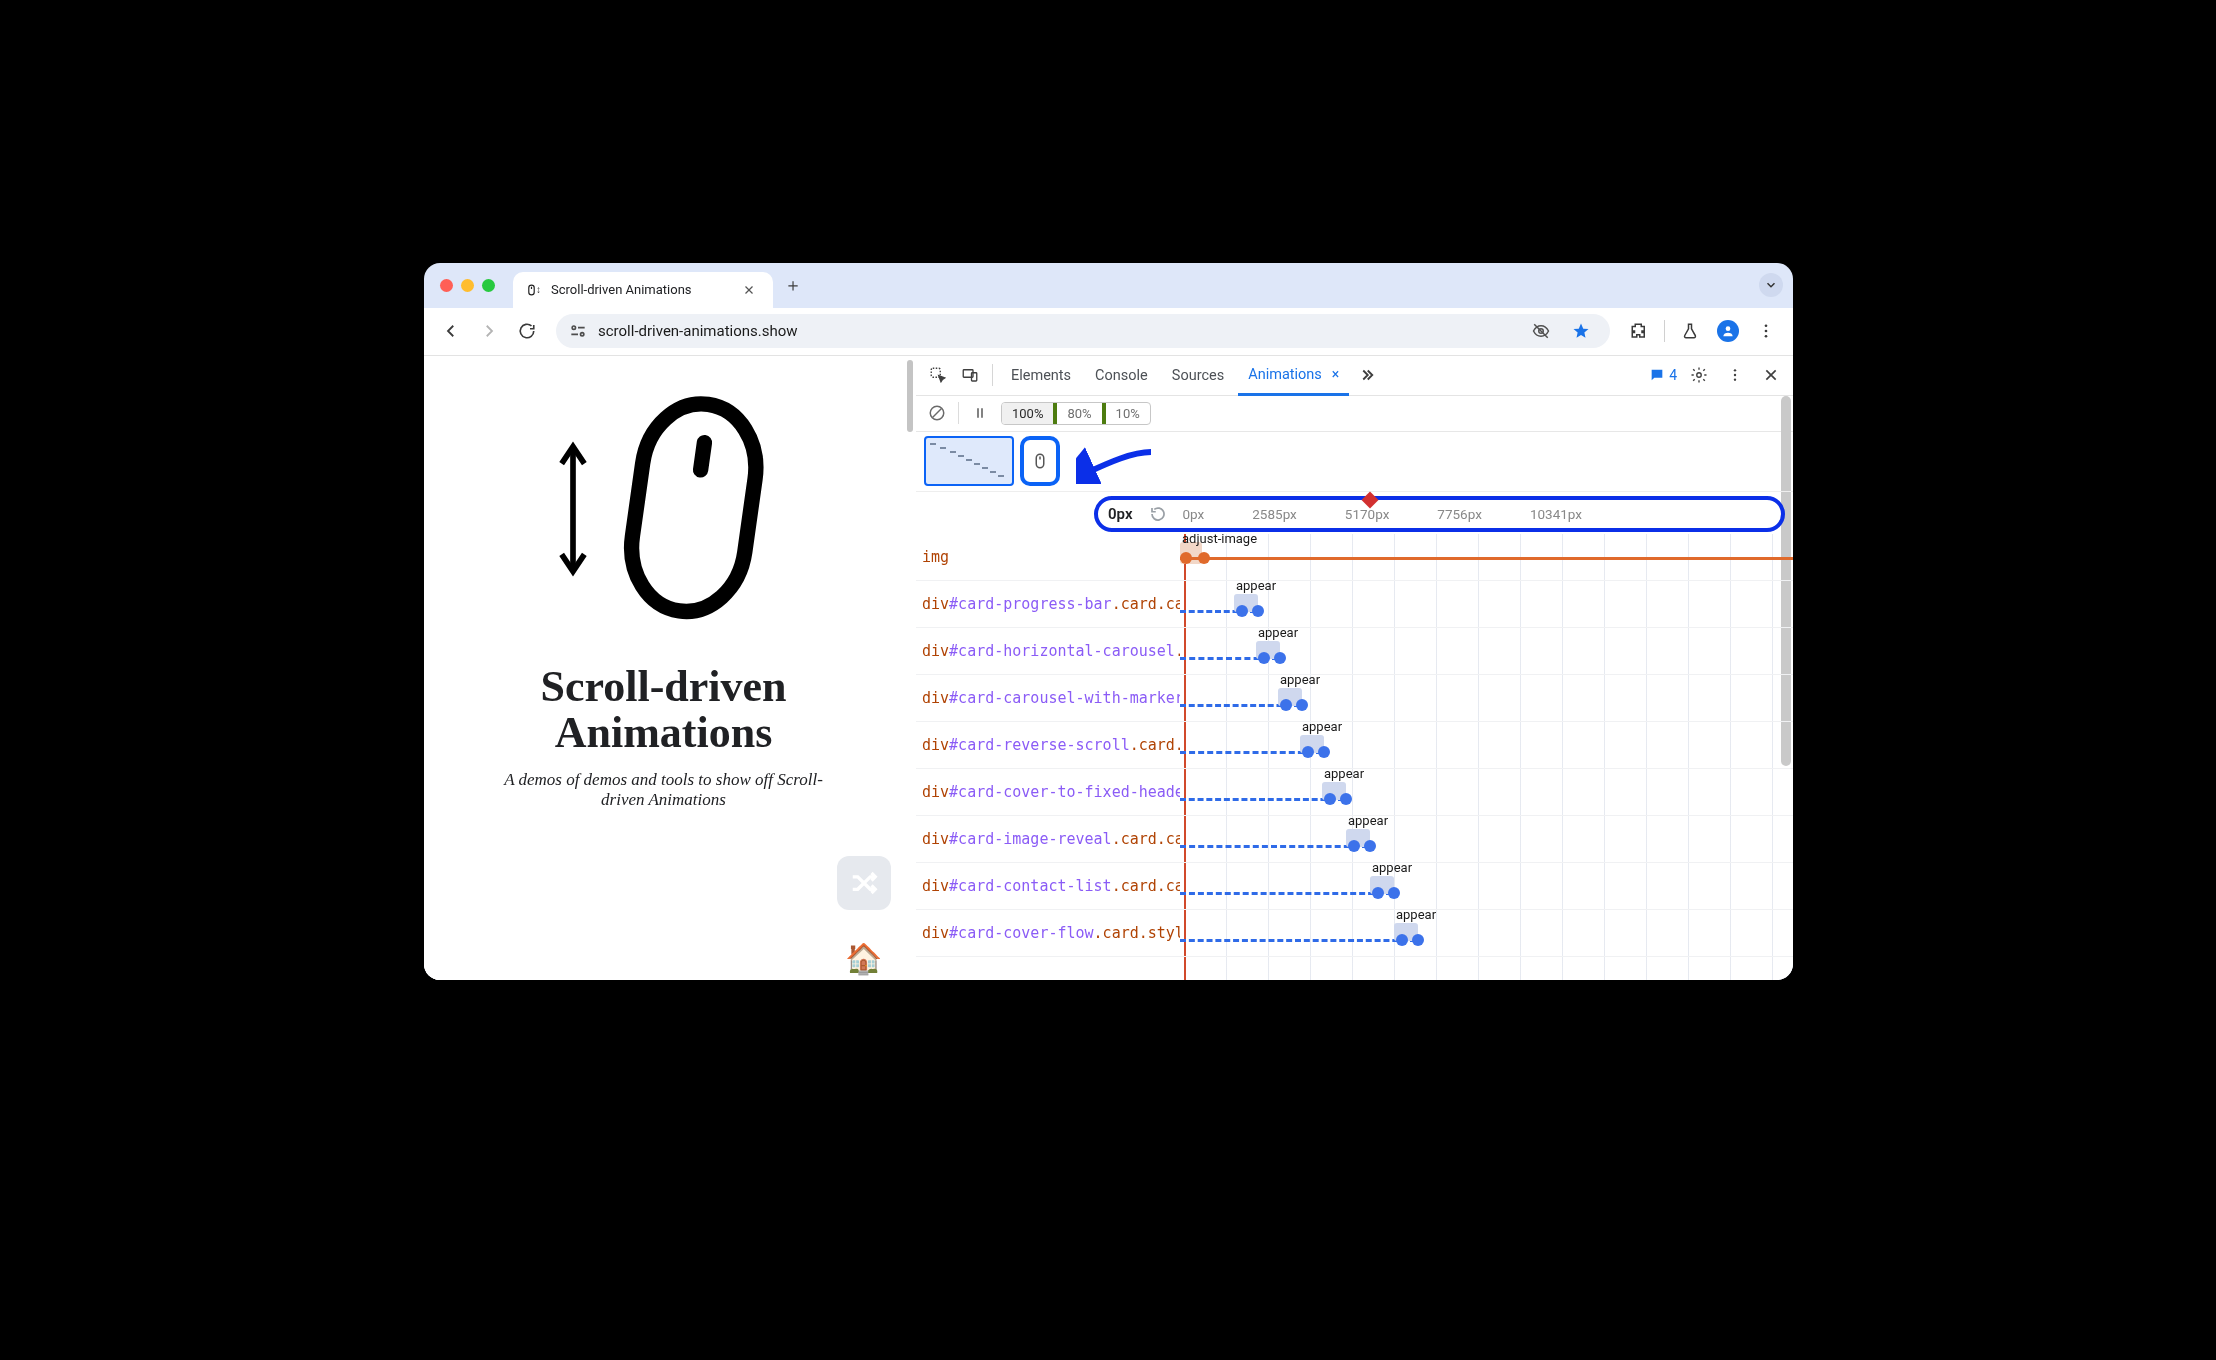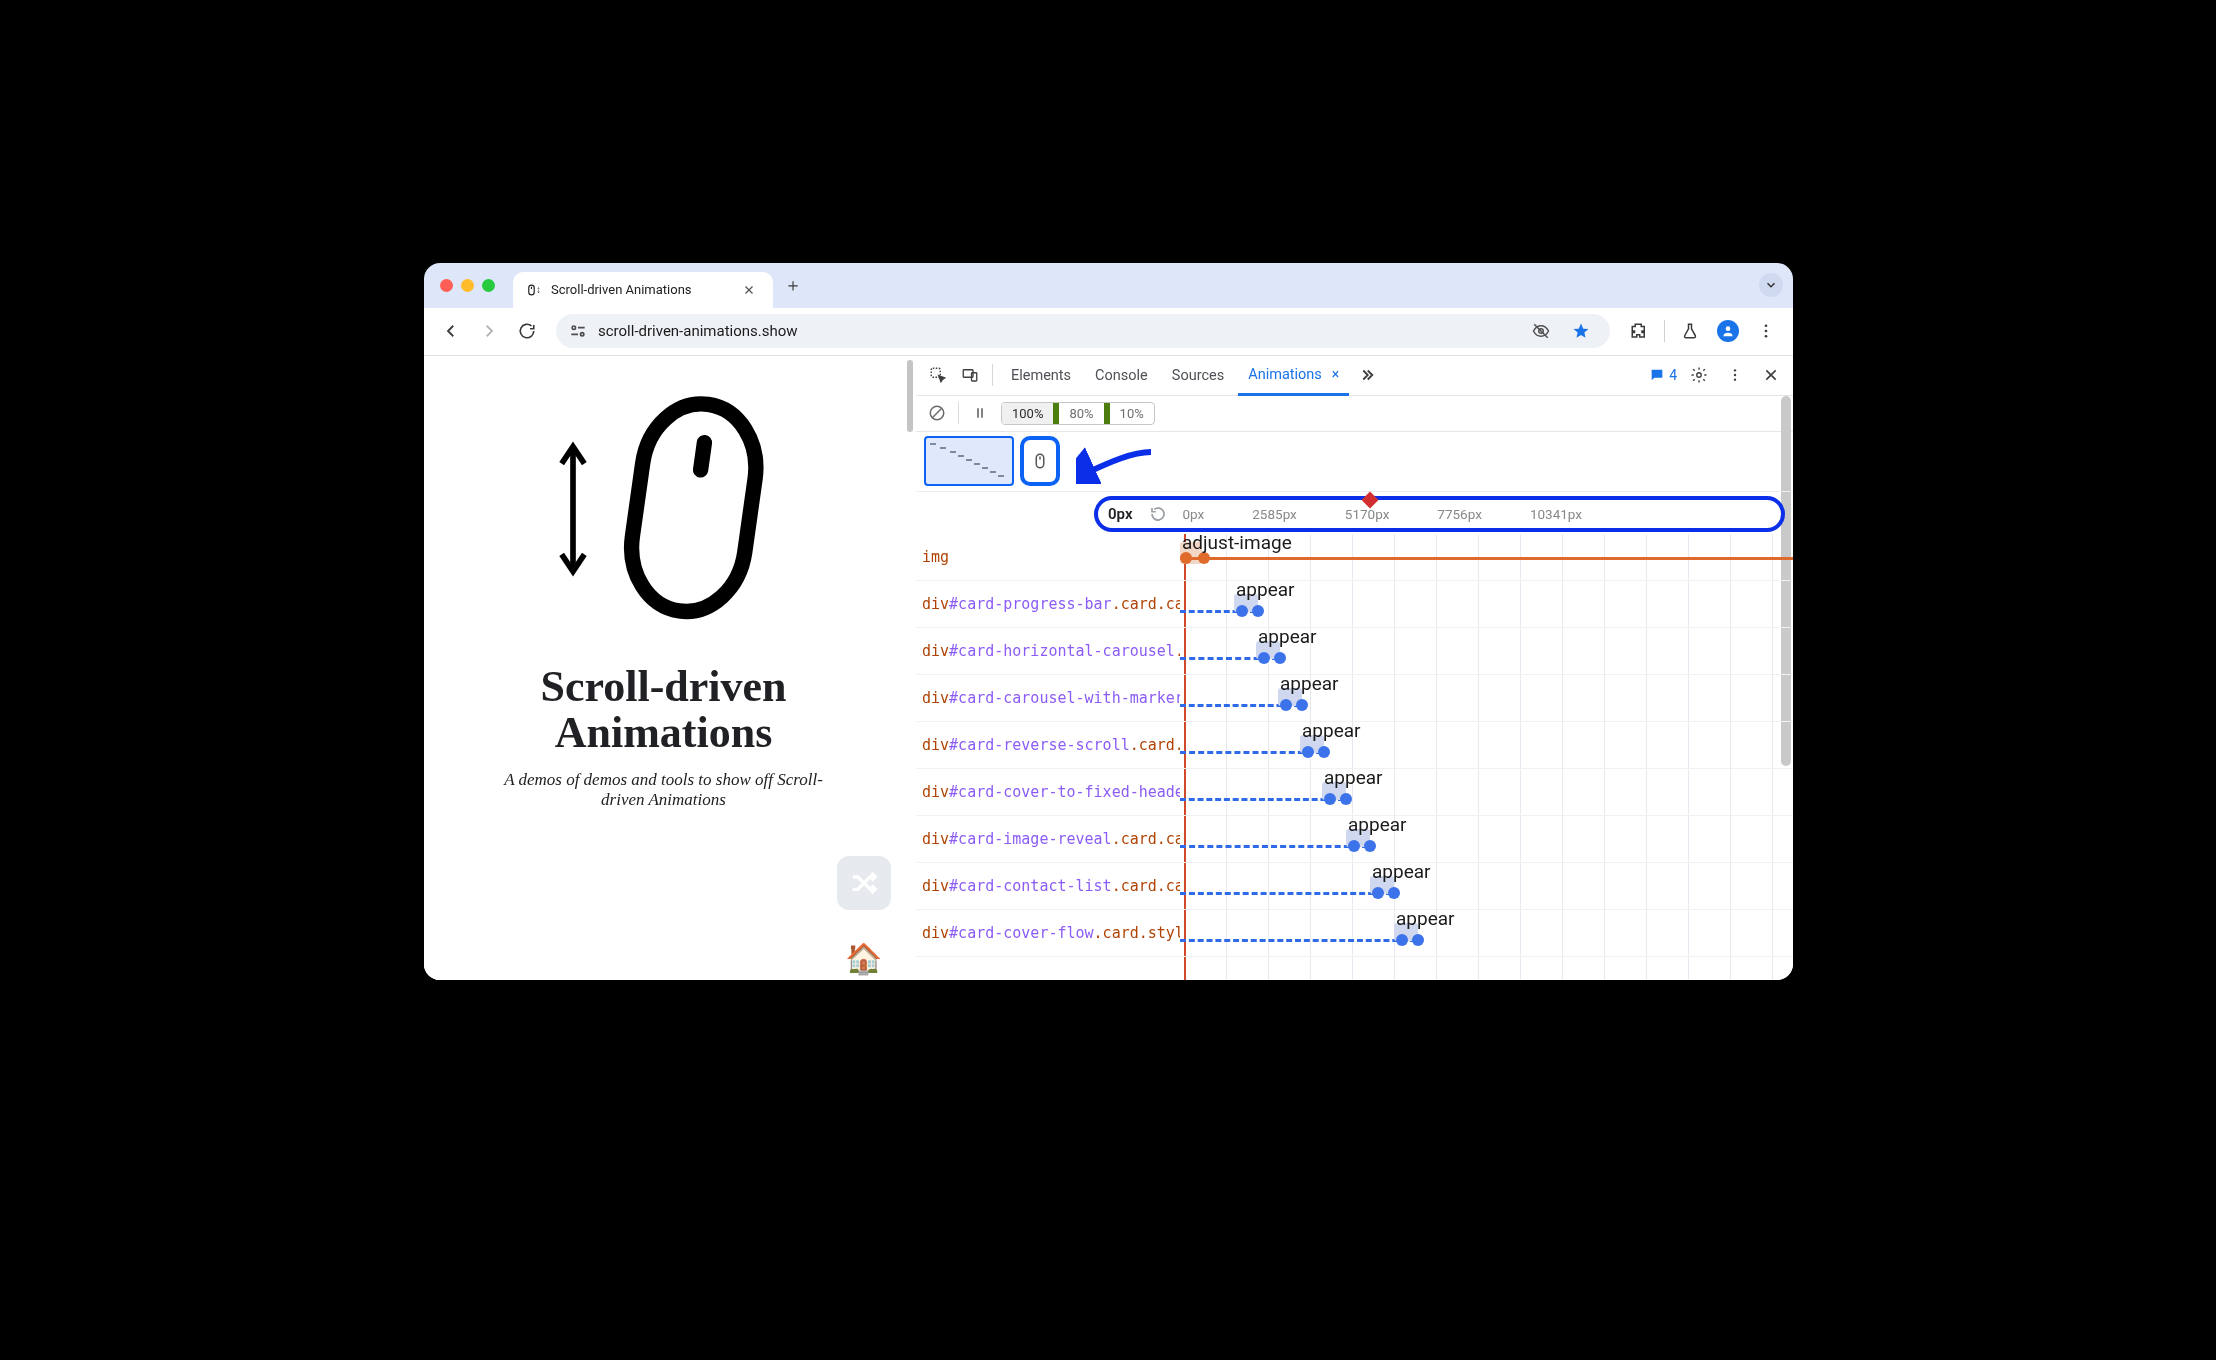--- a/index.html
+++ b/index.html
@@ -51,21 +51,21 @@
   .dt-tab { padding:4px 10px; height:40px; display:flex; align-items:center; color:#4d5156; font-size:14.5px; gap:6px; }
   .dt-tab.active { color:#1a73e8; border-bottom:3px solid #1a73e8; margin-bottom:-1px; }
   .dt-tab .x { font-size:14px; margin-left:4px; }
   .dt-right { margin-left:auto; display:flex; align-items:center; gap:8px; }
   .dt-msg { display:flex; align-items:center; gap:4px; color:#1a73e8; }
   
   .anim-bar { height:36px; display:flex; align-items:center; padding:0 8px; gap:8px; border-bottom:1px solid #e7e7e7; }
   .anim-btn { width:26px; height:26px; display:flex; align-items:center; justify-content:center; color:#6a6a6a; border:1px solid transparent; border-radius:4px; }
   .anim-bar .vsep { width:1px; height:22px; background:#dcdcdc; }
   .speed-group { display:flex; border:1px solid #c7c7c7; border-radius:4px; overflow:hidden; }
-  .speed-group .sp { padding:3px 10px; font-size:13px; color:#6f6f6f; border-right:6px solid #4d7c0f; }
+  .speed-group .sp { padding:3px 10px; font-size:13px; color:#6f6f6f; border-right:4px solid #4d7c0f; }
   .speed-group .sp:last-child { border-right:none; }
   .speed-group .sp.active { background:#f0f0f0; color:#2b2b2b; }
   
   .anim-preview { height:60px; display:flex; align-items:center; padding:6px 8px; gap:6px; border-bottom:1px solid #eee; position:relative; }
   .prev-thumb { width:90px; height:50px; background:#dfe9fb; border:2px solid #0b63f6; border-radius:4px; position:relative; overflow:hidden; }
   .prev-mouse { width:40px; height:50px; border:4px solid #0b63f6; border-radius:10px; display:flex; align-items:center; justify-content:center; color:#555; background:#fff; }
   .arrow-callout { position:absolute; left:160px; top:12px; color:#0b2fe8; }
   
   .timeline-head-wrap { position:relative; padding:4px 8px 2px 8px; }
   .timeline-head { display:flex; align-items:center; gap:14px; border:4px solid #0b2fe8; border-radius:20px; padding:3px 14px 3px 10px; background:#fff; position:relative; margin-left:170px; }
@@ -81,21 +81,21 @@
     opacity:.85; pointer-events:none; }
   .anim-row { height:47px; display:flex; align-items:center; border-bottom:1px solid #f0f1f3; position:relative; }
   .anim-row .label { width:264px; padding-left:6px; font-family: ui-monospace, SFMono-Regular, Menlo, Consolas, monospace; font-size:15px; white-space:nowrap; overflow:hidden; text-overflow:clip; }
   .tok-tag { color:#b04304; }
   .tok-id  { color:#8b5cf6; }
   .tok-cls { color:#b04304; }
   .row-track { flex:1; position:relative; height:100%; }
   .row-track .bar { position:absolute; top:13px; height:18px; background:#cfd8ee; border-radius:3px; }
   .row-track .dash { position:absolute; top:29px; height:0; border-top:3px dashed #2f6be8; left:0; }
   .row-track .knob { position:absolute; top:24px; width:12px; height:12px; border-radius:50%; background:#3c72ea; }
-  .row-track .anim-name { position:absolute; top:-3px; font-size:19px; color:#1b1b1b; }
+  .row-track .anim-name { position:absolute; top:-3px; font-size:13px; color:#1b1b1b; }
   
   .row-img .row-track .dash { border-top:3px solid #e06a2b; top:23px; right:0; left:0; }
   .row-img .row-track .knob { background:#e06a2b; }
   .row-img .row-track .bar { background:#f2d7c7; }
   .playline { position:absolute; left:268px; top:0; bottom:0; width:2px; background:#d1492b; }
   
   .dt-scroll { position:absolute; right:2px; top:40px; width:10px; height:400px; background:transparent; border-radius:5px; }
   .dt-scroll::before { content:""; position:absolute; top:0; left:0; width:10px; height:370px; background:#c9c9c9; border-radius:5px; }
 </style>
 </head>

